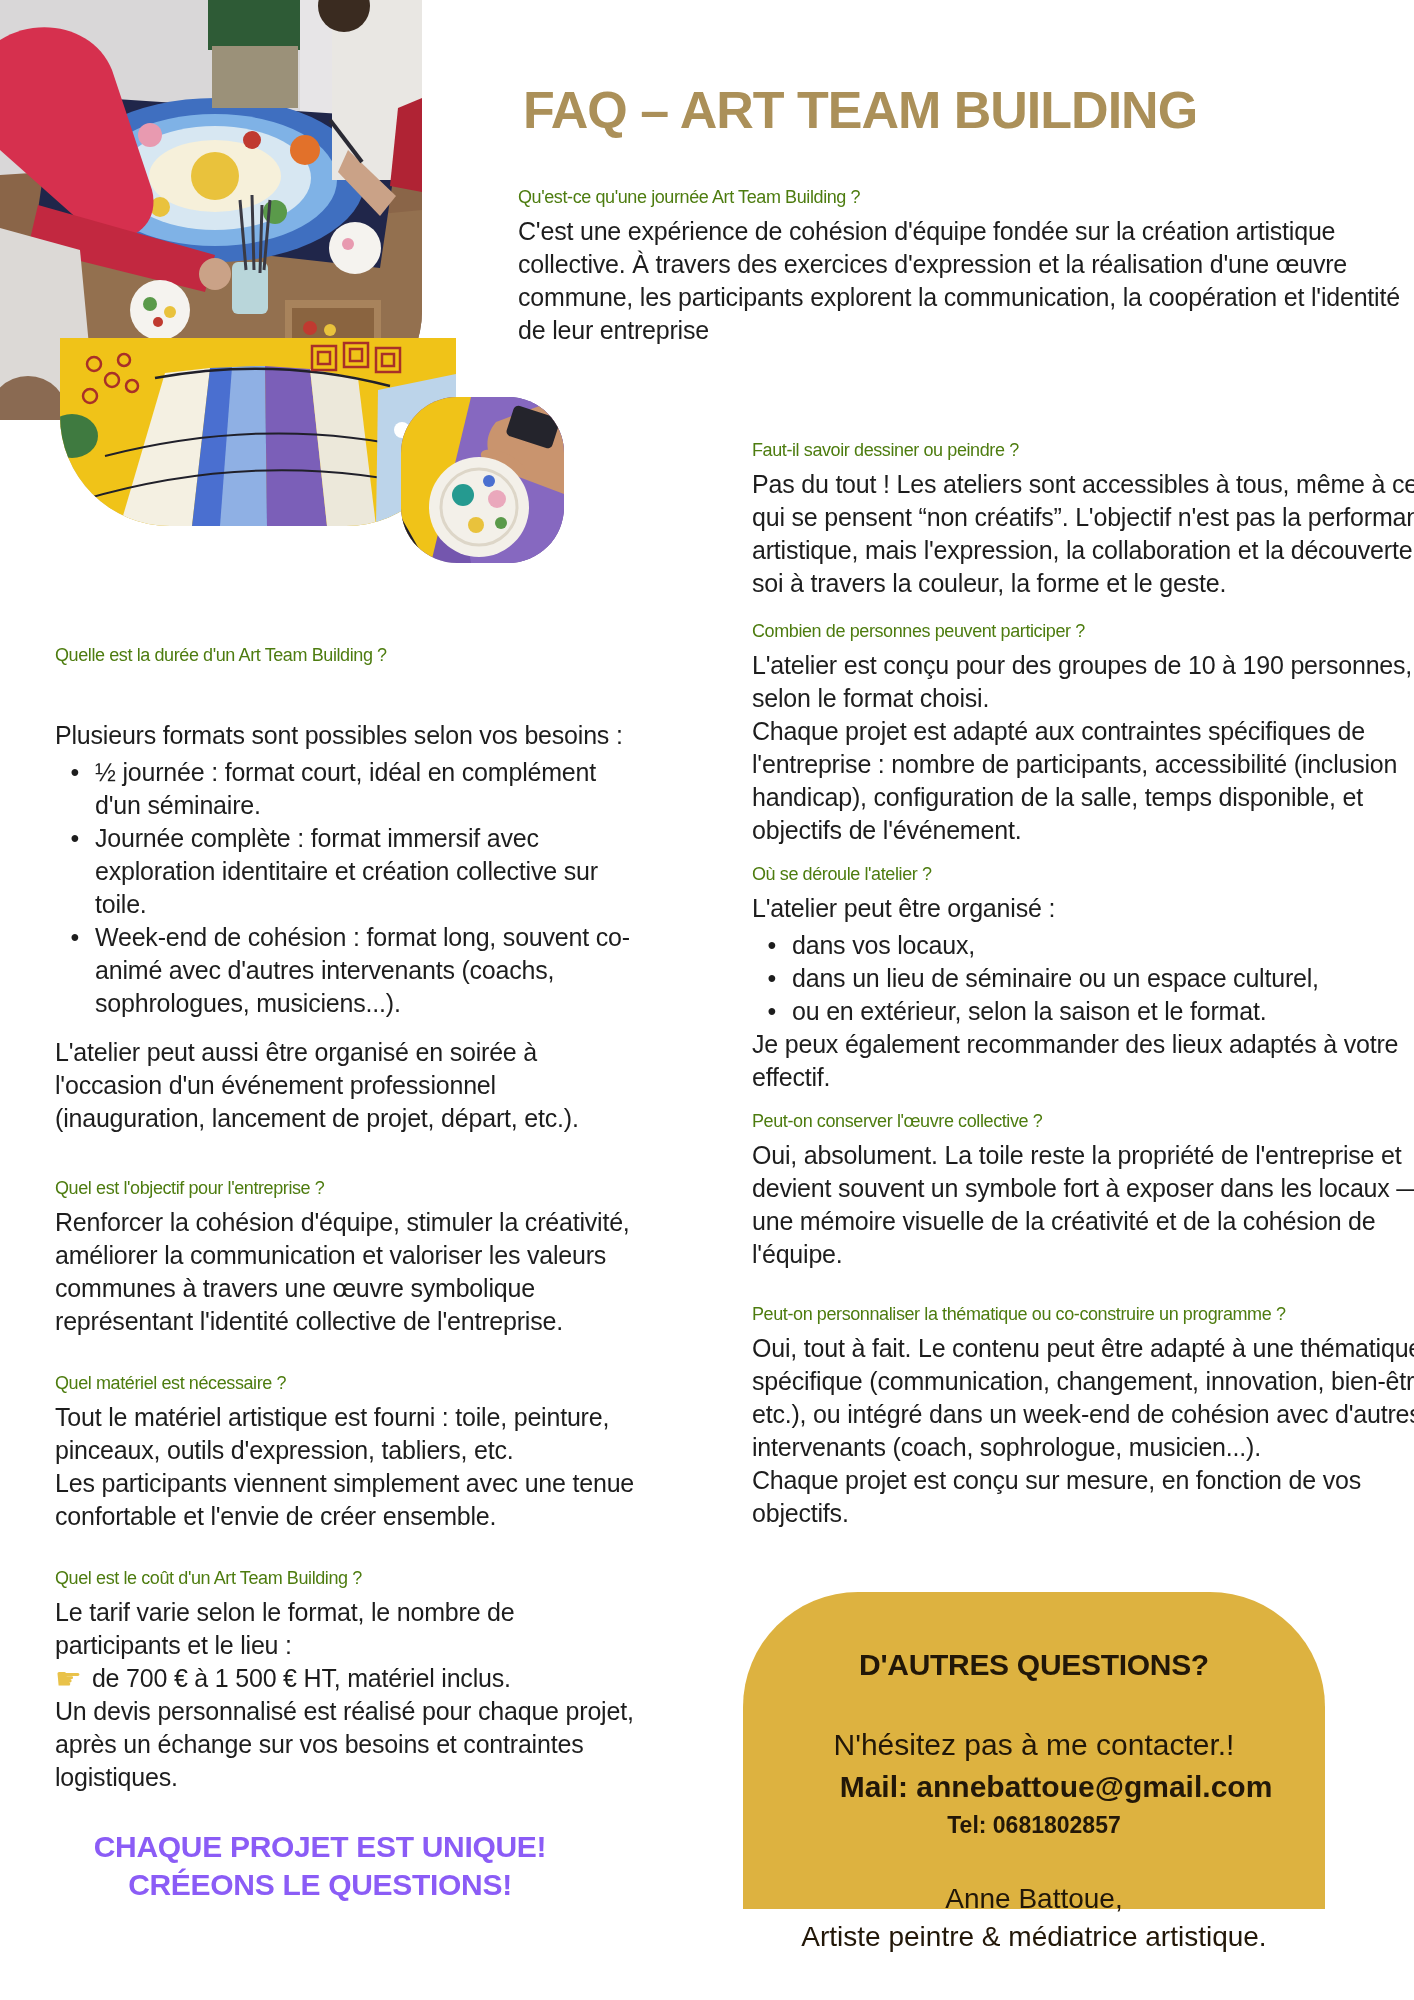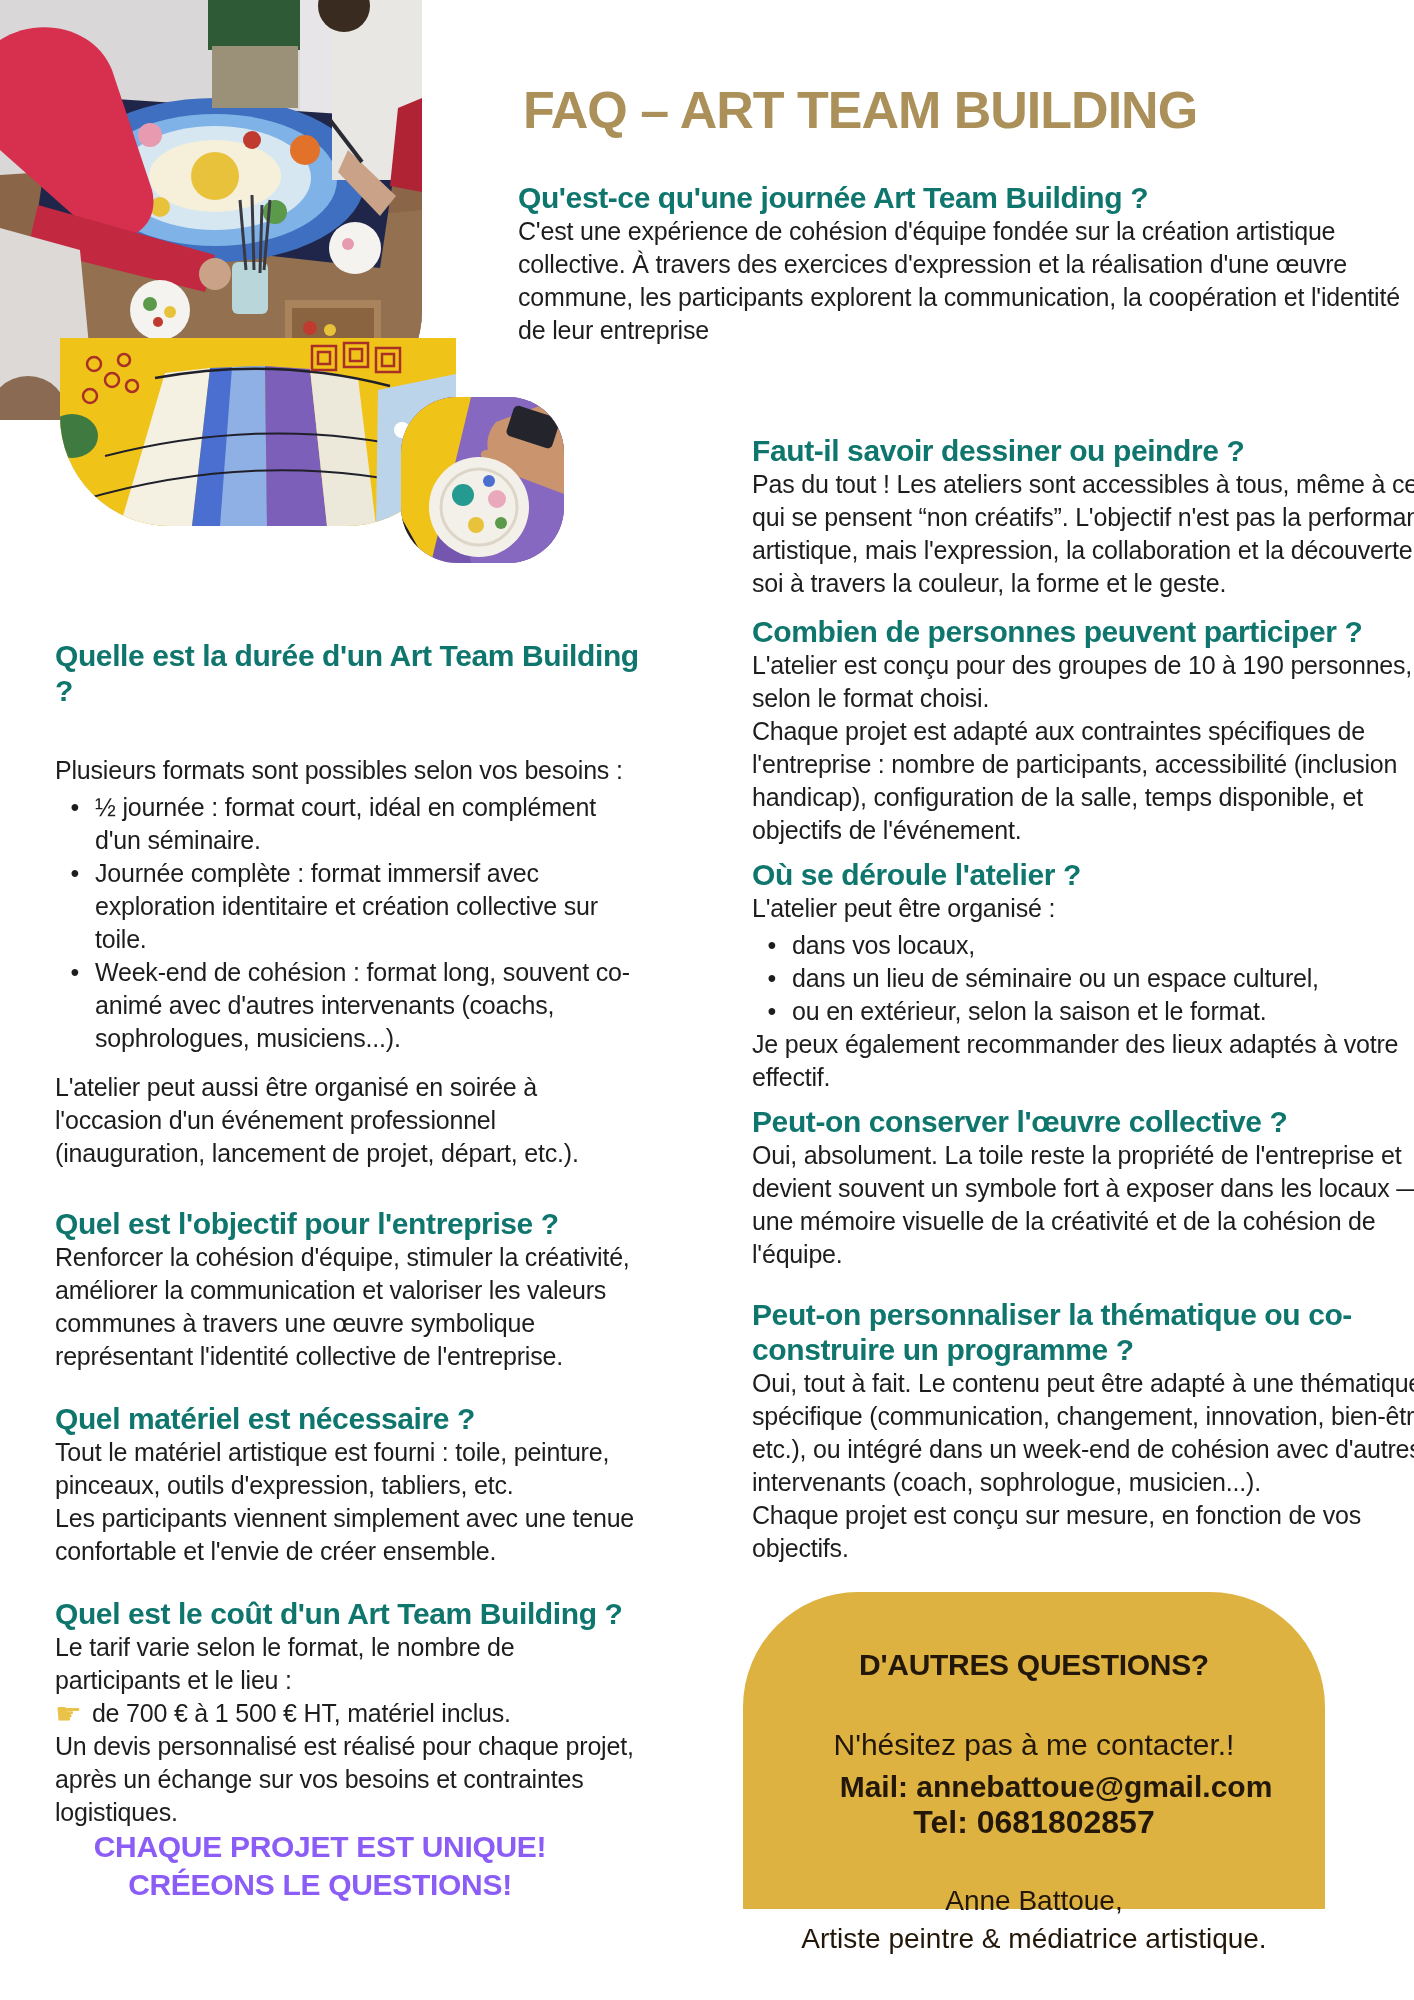--- a/index.html
+++ b/index.html
@@ -8,21 +8,21 @@
   .abs{position:absolute;}
   
   .photo{overflow:hidden;background:#c8c4c0;}
   .photo svg{display:block;width:100%;height:100%;}
   #photo-main{left:0;top:0;width:422px;height:420px;border-radius:0 0 110px 0;}
   #photo-lobe{left:60px;top:338px;width:396px;height:188px;border-radius:0 0 110px 110px;}
   #photo-blob{left:401px;top:397px;width:163px;height:166px;border-radius:56px;}
   
   .title{left:440px;top:80px;width:840px;text-align:center;
          font-size:52px;font-weight:700;letter-spacing:-1px;color:#ab9059;white-space:nowrap;}
-  .q{font-size:30px;font-weight:700;color:#0f766e;letter-spacing:-0.4px;line-height:35px;margin:0;}
+  .q{font-size:18px;font-weight:400;color:#4d7c0f;letter-spacing:-0.4px;line-height:35px;margin:0;}
   .a{font-size:25px;font-weight:400;color:#1d1d1d;line-height:33px;margin:0;letter-spacing:-0.2px;}
   .col-left{left:55px;top:638px;width:588px;}
   .col-right{left:752px;top:433px;width:700px;}
   .intro{left:518px;top:180px;width:896px;}
   .gap-lead{margin-top:46px;}
   .gap-sec-lg{margin-top:36px;}
   .gap-sec{margin-top:28px;}
   .gap-sm{margin-top:5px;}
   .bullets{margin:4px 0 0 0;}
   .bullet{display:flex;}
@@ -31,21 +31,21 @@
   .price-row{display:flex;align-items:flex-start;}
   .hand{color:#e9c24a;font-size:30px;line-height:33px;margin-right:10px;}
   .callout{left:55px;top:1828px;width:530px;text-align:center;
            font-size:30px;font-weight:700;color:#8b5cf6;line-height:38px;letter-spacing:-0.3px;}
   
   .contact{left:743px;top:1592px;width:582px;height:317px;background:#ddb240;
            border-radius:115px 115px 0 0;text-align:center;color:#221708;}
   .contact .ct{font-size:30px;font-weight:700;letter-spacing:-0.3px;padding-top:56px;}
   .contact .ci{font-size:30px;font-weight:400;margin-top:46px;}
   .contact .cm{font-size:30px;font-weight:700;margin-top:8px;padding-left:44px;}
-  .contact .cp{font-size:32px;font-weight:700;}
+  .contact .cp{font-size:23px;font-weight:700;margin-top:8px;}
   .contact .cn{font-size:28px;font-weight:400;margin-top:44px;}
   .contact .cr{font-size:28px;font-weight:400;margin-top:6px;}
 </style>
 </head>
 <body>
 
 <div class="abs photo" id="photo-main">
   <svg viewBox="0 0 422 420" preserveAspectRatio="none">
     <rect width="422" height="420" fill="#d9d7d8"></rect>
     <rect x="300" width="122" height="200" fill="#e7e5e7"></rect>

